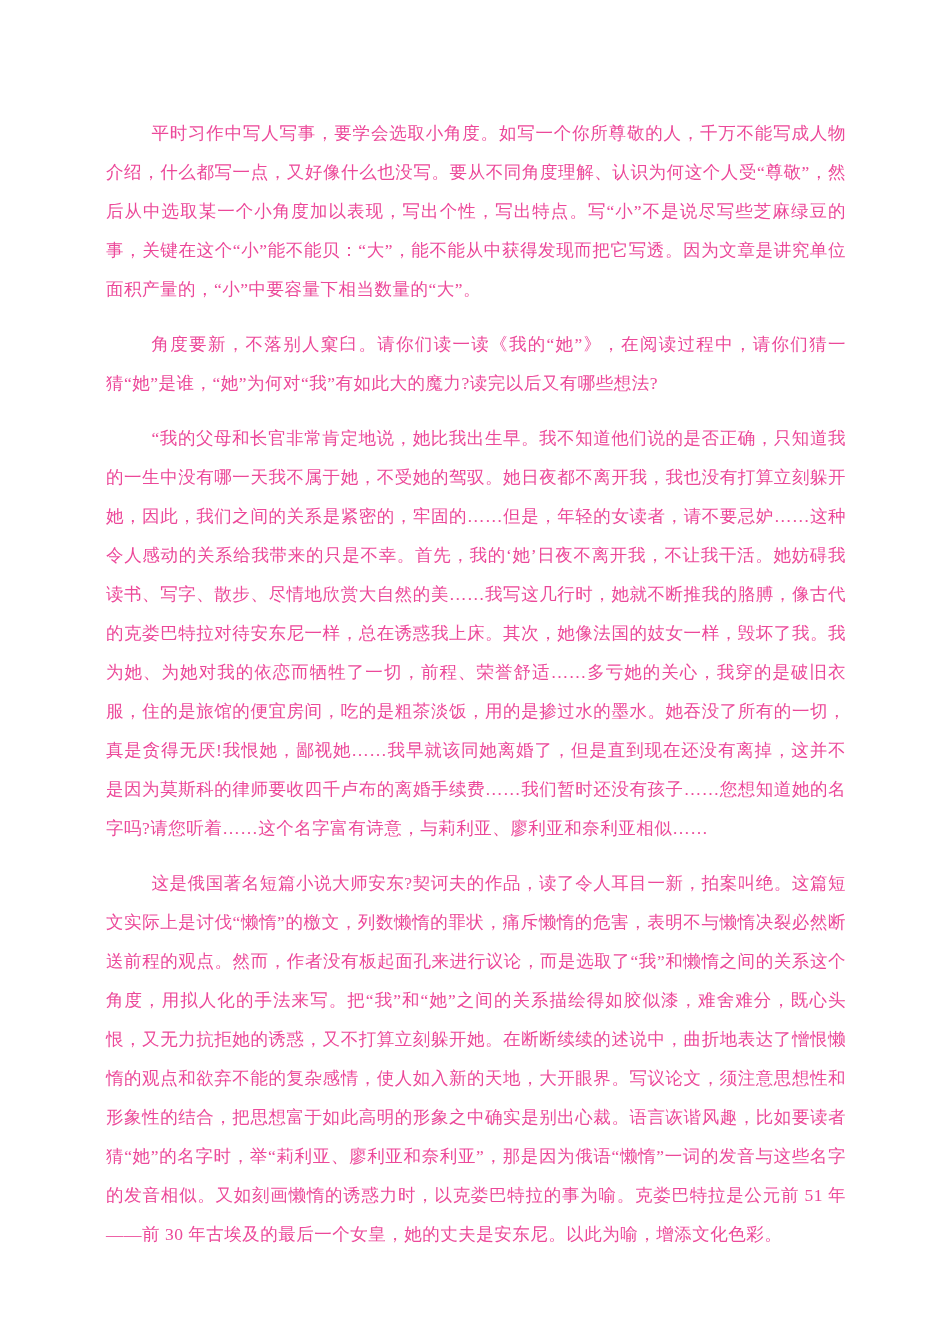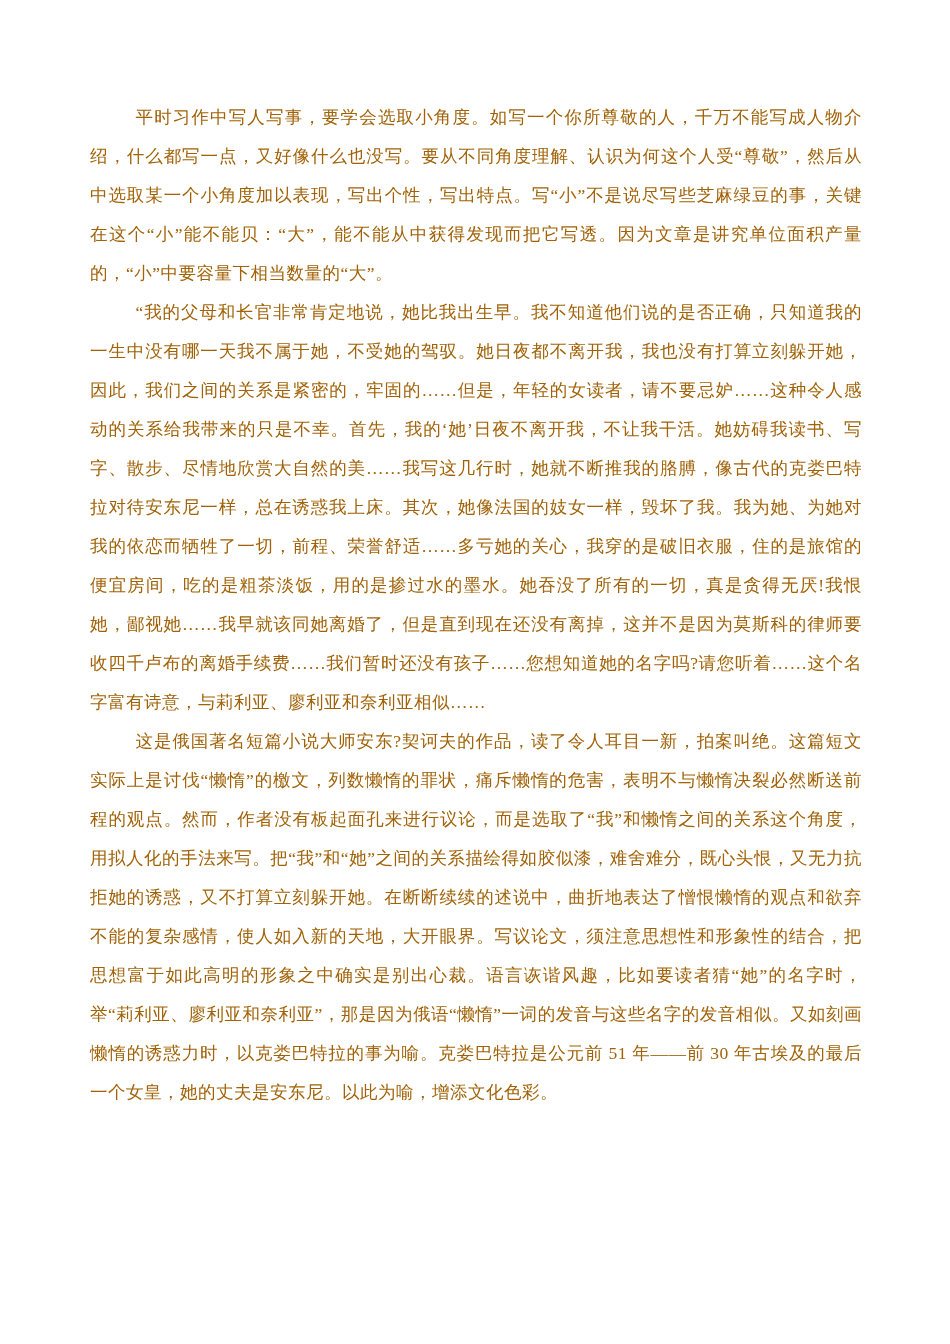--- a/index.html
+++ b/index.html
@@ -14,31 +14,32 @@
   }
   .page {
     box-sizing: border-box;
     width: 950px;
     min-height: 1344px;
     padding: 98px 88px 80px 90px;
     background: #ffffff;
     color: #000000;
   }
   .para {
-    margin: 0;
+    margin: 16px;
     font-size: 17.5px;
     line-height: 39px;
     text-align: justify;
     text-justify: inter-ideograph;
     text-indent: 2.6em;
-    color: #a16207;
+    color: #ec4899;
     letter-spacing: 0.5px;
     word-break: break-all;
   }
 </style>
 </head>
 <body>
 
 <div class="page">
   <p class="para">平时习作中写人写事，要学会选取小角度。如写一个你所尊敬的人，千万不能写成人物介绍，什么都写一点，又好像什么也没写。要从不同角度理解、认识为何这个人受“尊敬”，然后从中选取某一个小角度加以表现，写出个性，写出特点。写“小”不是说尽写些芝麻绿豆的事，关键在这个“小”能不能贝：“大”，能不能从中获得发现而把它写透。因为文章是讲究单位面积产量的，“小”中要容量下相当数量的“大”。</p>
+  <p class="para">角度要新，不落别人窠臼。请你们读一读《我的“她”》，在阅读过程中，请你们猜一猜“她”是谁，“她”为何对“我”有如此大的魔力?读完以后又有哪些想法?</p>
   <p class="para">“我的父母和长官非常肯定地说，她比我出生早。我不知道他们说的是否正确，只知道我的一生中没有哪一天我不属于她，不受她的驾驭。她日夜都不离开我，我也没有打算立刻躲开她，因此，我们之间的关系是紧密的，牢固的……但是，年轻的女读者，请不要忌妒……这种令人感动的关系给我带来的只是不幸。首先，我的‘她’日夜不离开我，不让我干活。她妨碍我读书、写字、散步、尽情地欣赏大自然的美……我写这几行时，她就不断推我的胳膊，像古代的克娄巴特拉对待安东尼一样，总在诱惑我上床。其次，她像法国的妓女一样，毁坏了我。我为她、为她对我的依恋而牺牲了一切，前程、荣誉舒适……多亏她的关心，我穿的是破旧衣服，住的是旅馆的便宜房间，吃的是粗茶淡饭，用的是掺过水的墨水。她吞没了所有的一切，真是贪得无厌!我恨她，鄙视她……我早就该同她离婚了，但是直到现在还没有离掉，这并不是因为莫斯科的律师要收四千卢布的离婚手续费……我们暂时还没有孩子……您想知道她的名字吗?请您听着……这个名字富有诗意，与莉利亚、廖利亚和奈利亚相似……</p>
   <p class="para">这是俄国著名短篇小说大师安东?契诃夫的作品，读了令人耳目一新，拍案叫绝。这篇短文实际上是讨伐“懒惰”的檄文，列数懒惰的罪状，痛斥懒惰的危害，表明不与懒惰决裂必然断送前程的观点。然而，作者没有板起面孔来进行议论，而是选取了“我”和懒惰之间的关系这个角度，用拟人化的手法来写。把“我”和“她”之间的关系描绘得如胶似漆，难舍难分，既心头恨，又无力抗拒她的诱惑，又不打算立刻躲开她。在断断续续的述说中，曲折地表达了憎恨懒惰的观点和欲弃不能的复杂感情，使人如入新的天地，大开眼界。写议论文，须注意思想性和形象性的结合，把思想富于如此高明的形象之中确实是别出心裁。语言诙谐风趣，比如要读者猜“她”的名字时，举“莉利亚、廖利亚和奈利亚”，那是因为俄语“懒惰”一词的发音与这些名字的发音相似。又如刻画懒惰的诱惑力时，以克娄巴特拉的事为喻。克娄巴特拉是公元前 51 年——前 30 年古埃及的最后一个女皇，她的丈夫是安东尼。以此为喻，增添文化色彩。</p>
 </div>
 
 </body></html>

